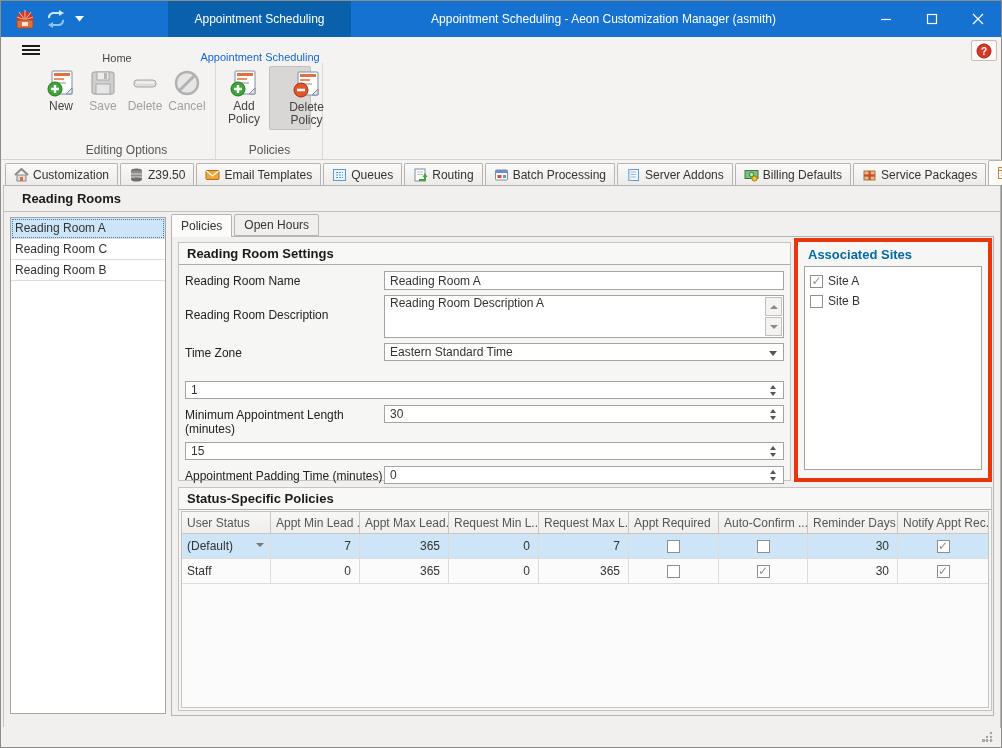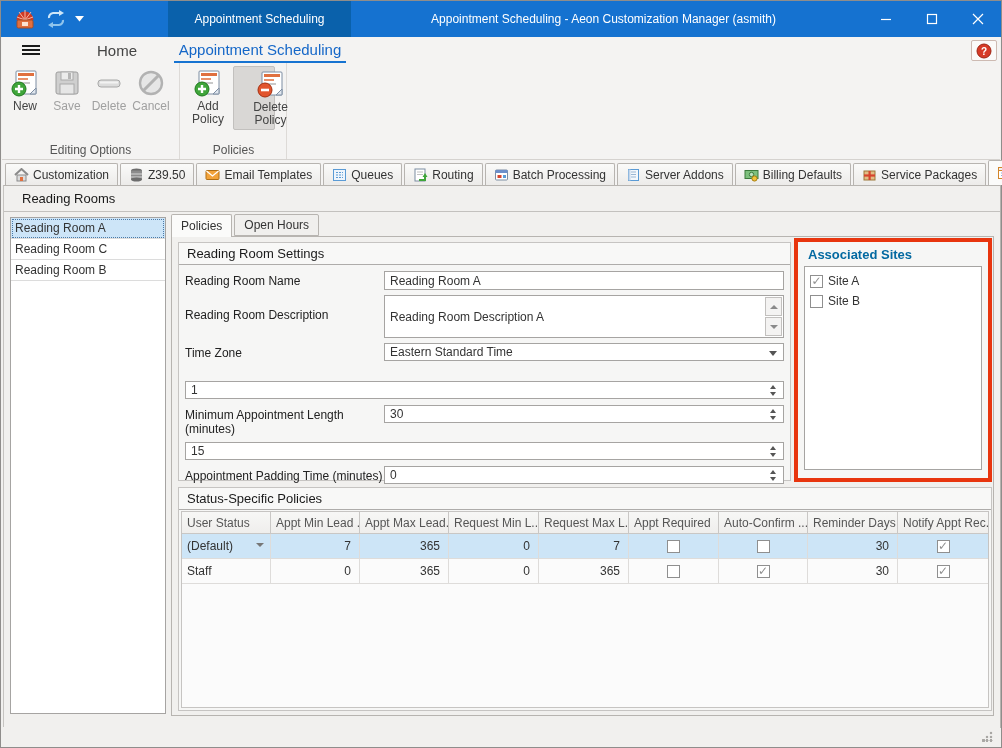--- a/index.html
+++ b/index.html
@@ -18,31 +18,31 @@
   .tb-title { position:absolute; left:355px; right:150px; top:0; height:36px; color:#fff;
     display:flex; align-items:center; justify-content:center; white-space:nowrap; }
   .tb-controls { position:absolute; right:0; top:0; height:36px; display:flex; }
   .tb-btn { width:46px; height:36px; display:flex; align-items:center; justify-content:center; cursor:pointer; }
 
   
   .ribbon-tabs { position:absolute; left:1px; top:36px; right:1px; height:26px; background:#f4f3f2; }
   .hamburger { position:absolute; left:20px; top:8px; width:18px; height:10px; display:flex;
     flex-direction:column; justify-content:space-between; cursor:pointer; }
   .hamburger i { height:2px; background:#1a1a1a; }
-  .rtab { position:absolute; top:0; height:26px; display:flex; align-items:center; justify-content:center;
-    font-size:15px; color:#444; cursor:pointer; }
+  .rtab { position:absolute; top:8px; height:26px; display:flex; align-items:center; justify-content:center;
+    font-size:11px; color:#444; cursor:pointer; }
   .rtab.home { left:70px; width:90px; }
   .rtab.appt { left:172px; width:172px; color:#1567c8; border-bottom:2px solid #1673d1; }
   .help-btn { position:absolute; right:3px; top:3px; width:26px; height:21px; background:#fbfaf9;
     border:1px solid #cdbab2; border-radius:2px; display:flex; align-items:center; justify-content:center; cursor:pointer; }
 
   
   .ribbon-body { position:absolute; left:1px; top:62px; right:1px; height:97px; background:#f4f3f2;
     border-bottom:1px solid #d5d2cf; }
-  .rgroup { position:absolute; top:0; height:96px; }
+  .rgroup { position:absolute; top:0; height:96px;margin-left:36px; }
   .rgroup.g1 { left:0; width:178px; border-right:1px solid #ddDAD7; }
   .rgroup.g2 { left:179px; width:106px; border-right:1px solid #ddDAD7; }
   .rgroup-label { position:absolute; left:0; right:0; bottom:2px; text-align:center; color:#555; }
   .rbuttons { position:absolute; left:2px; top:3px; display:flex; }
   .rbtn { width:42px; padding:2px 1px; display:flex; flex-direction:column; align-items:center;
     border-radius:2px; cursor:pointer; }
   .rbtn .lbl { margin-top:2px; color:#444; text-align:center; line-height:13px; }
   .rbtn.disabled { cursor:default; }
   .rbtn.disabled .lbl { color:#a0a0a0; }
   .rbtn.wide { width:50px; }
@@ -54,46 +54,46 @@
   .mtab { height:22px; display:flex; align-items:center; gap:4px; padding:0 8px; margin-right:2px;
     border:1px solid #b7b4b0; border-bottom:none; border-radius:2px 2px 0 0;
     background:linear-gradient(#fafaf9,#ecebe9); color:#333; cursor:pointer; white-space:nowrap; position:relative; }
   .mtab.active { height:25px; background:#fbfbfa; z-index:3; }
   .mtab svg { width:15px; height:14px; }
 
   
   .main { position:absolute; left:2px; top:184px; width:998px; height:543px;
     background:#f1f0ee; border:1px solid #b7b4b0; border-left:1px solid #c6c4c1; }
   .rr-header { position:absolute; left:0; top:0; right:0; height:26px; border-bottom:1px solid #c3c1be;
-    display:flex; align-items:center; padding-left:18px; font-weight:normal; font-size:13px; color:#1a1a1a; }
+    display:flex; align-items:center; padding-left:18px; font-weight:bold; font-size:13px; color:#1a1a1a; }
   .rr-list { position:absolute; left:6px; top:31px; width:156px; bottom:13px; background:#fff;
     border:1px solid #a6a4a2; overflow:hidden; }
   .rr-item { height:21px; display:flex; align-items:center; padding-left:4px;
     border-bottom:1px solid #dcdcdc; cursor:pointer; background:#fff; }
   .rr-item.selected { background:#cde5f8; outline:1px dotted #4a7aa8; outline-offset:-2px; }
 
   .detail { position:absolute; left:167px; top:28px; right:6px; bottom:11px; }
   .dtabs { position:absolute; left:0; top:0; height:23px; display:flex; z-index:2; }
   .dtab { height:22px; padding:0 9px; display:flex; align-items:center; margin-right:2px;
     border:1px solid #b7b4b0; border-radius:2px 2px 0 0; background:#f0efed; color:#333; cursor:pointer; }
   .dtab.active { background:#fbfbfa; height:23px; border-bottom:none; }
   .dcontent { position:absolute; left:0; right:0; top:22px; bottom:0; background:#f1f0ee;
     border:1px solid #b7b4b0; }
 
   .groupbox { position:absolute; background:#f6f6f5; border:1px solid #c6c4c2; }
   .groupbox-header { height:22px; display:flex; align-items:center; padding-left:8px;
-    font-weight:normal; font-size:13px; color:#1a1a1a; border-bottom:1px solid #aeacaa; background:#f8f8f7; }
+    font-weight:bold; font-size:13px; color:#1a1a1a; border-bottom:1px solid #aeacaa; background:#f8f8f7; }
 
   .gb-settings { left:6px; top:5px; width:613px; height:239px; }
   .settings-body { padding:6px 6px 0 6px; }
   .frow { display:flex; align-items:flex-start; margin-bottom:5px; }
   .frow .flabel { width:199px; padding-top:3px; color:#222; }
   .fctrl { flex:1; background:#fff; border:1px solid #a6a4a2; height:19px; display:flex;
     align-items:center; padding-left:5px; position:relative; }
-  .fctrl.tall { height:43px; align-items:flex-start; padding-top:14px; }
+  .fctrl.tall { height:43px; align-items:flex-start; padding-top:0; }
   .scrollbtns { position:absolute; right:1px; top:1px; bottom:1px; width:17px; display:flex;
     flex-direction:column; justify-content:space-between; }
   .sbtn { height:19px; border:1px solid #c2c0be; background:#f4f3f2; display:flex;
     align-items:center; justify-content:center; cursor:pointer; }
   .tri-up { width:0; height:0; border-left:4px solid transparent; border-right:4px solid transparent;
     border-bottom:4px solid #8a8a8a; }
   .tri-down { width:0; height:0; border-left:4px solid transparent; border-right:4px solid transparent;
     border-top:4px solid #8a8a8a; }
   .combo-caret { position:absolute; right:6px; top:7px; width:0; height:0;
     border-left:4px solid transparent; border-right:4px solid transparent; border-top:5px solid #555; cursor:pointer; }

